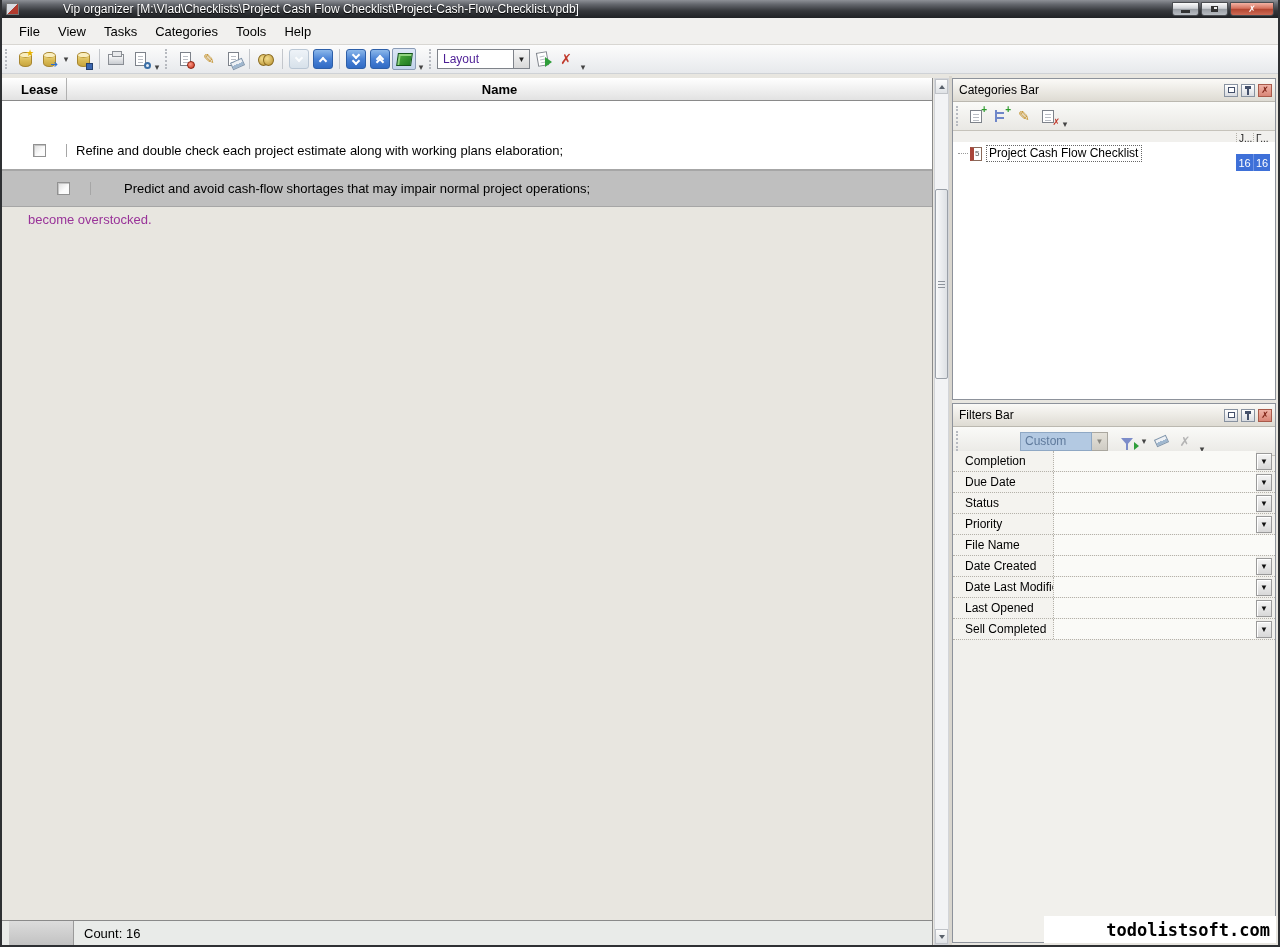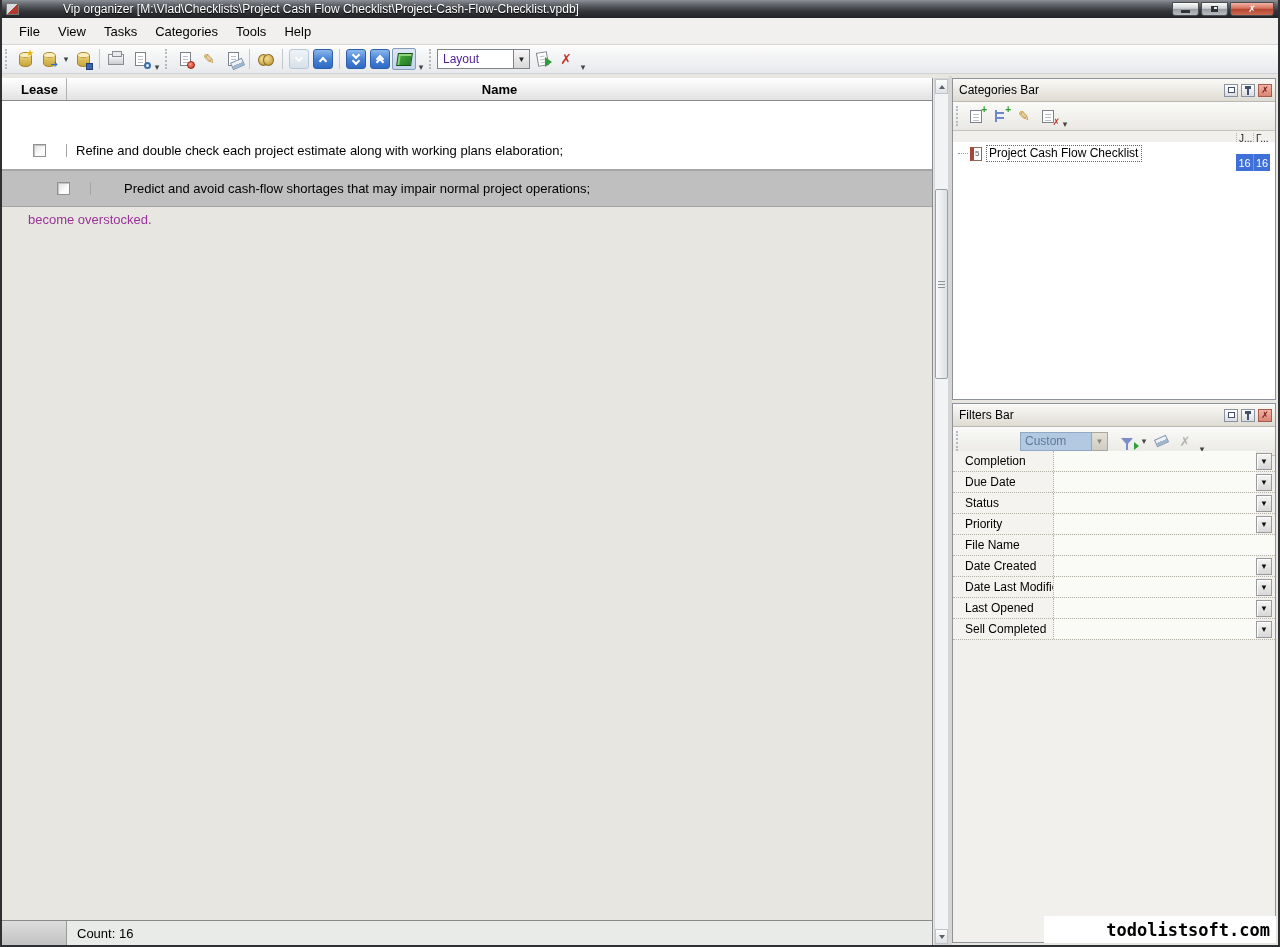--- a/index.html
+++ b/index.html
@@ -89,21 +89,21 @@
   .ind { width:11px; flex:none; background:linear-gradient(to right,#fff 0 3px,#6f6f6f 3px,#a2a2a2 100%); }
   .task { height:36px; align-items:center; }
   .rows .row:first-child { height:39px; }
   .task.white { background:#fff; }
   .task.gray { background:#bfbfbf;gap:24px; }
   .checkcell { width:54px; flex:none; display:flex; align-items:center; justify-content:center; border-right:1px solid #a6a6a6; }
   .checkbox { width:13px; height:13px; border:1px solid #919191; background:linear-gradient(135deg,#dcdcdc,#fbfbfb 60%); box-shadow:inset 1px 1px 0 #c4c4c4; }
   .textcell { display:flex; align-items:center; padding-left:9px; font-size:13px; color:#000; }
   .note { background:#fff; }
   .note .content { padding:5px 0 4px 26px; font-size:13px; color:#993399; line-height:16px; }
-  .countrow { position:absolute; left:0; right:0; bottom:0; height:25px; display:flex; background:#e9ebe9; border-top:1px solid #8a8a8a; }
+  .countrow { position:absolute; left:0; right:0; bottom:0; height:25px; display:flex; background:#e9ebe9; border-top:1px solid #8a8a8a;padding-left:7px; }
   .countcell { width:65px; flex:none; background:linear-gradient(#dcdcdc,#c2c2c2); border-right:1px solid #9a9a9a; }
   .countlabel { display:flex; align-items:center; padding-left:10px; font-size:13px; color:#000; }
 
   
   .sbtn { position:absolute; left:0; right:0; height:15px; background:linear-gradient(#fdfdfd,#dfe2e6); border:1px solid #c0c3c8; display:flex; align-items:center; justify-content:center; }
   .sbtn.up { top:0; } .sbtn.down { bottom:0; }
   .tri-up { width:0; height:0; border-left:3px solid transparent; border-right:3px solid transparent; border-bottom:4px solid #5a616b; }
   .tri-down { width:0; height:0; border-left:3px solid transparent; border-right:3px solid transparent; border-top:4px solid #5a616b; }
   .thumb { position:absolute; left:0; right:0; top:110px; height:190px; border:1px solid #9aa0a8; border-radius:2px;
     background:linear-gradient(to right,#f8f9fa,#dde0e4); display:flex; align-items:center; justify-content:center; }

